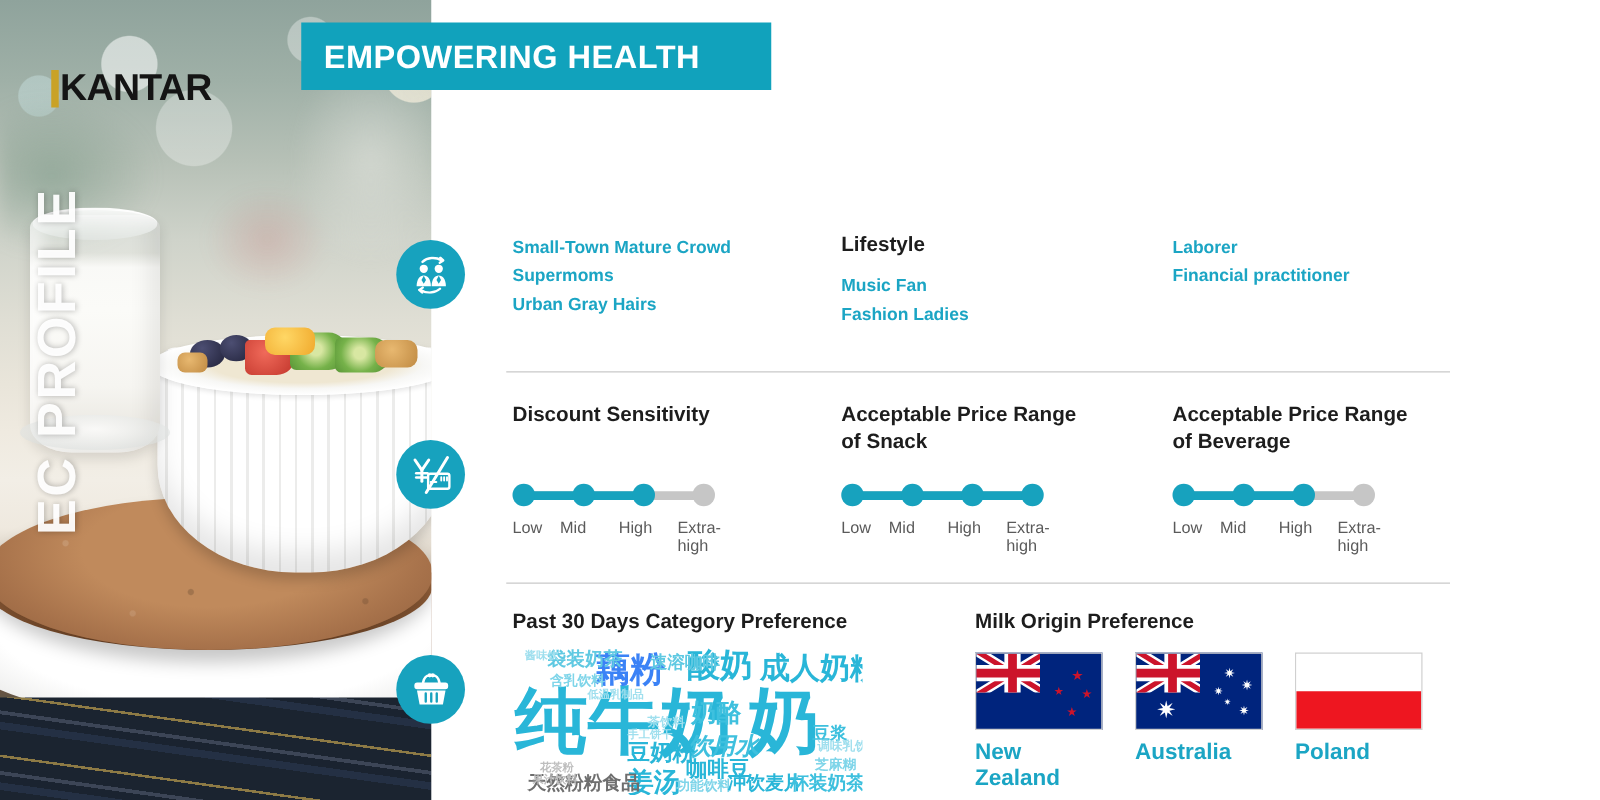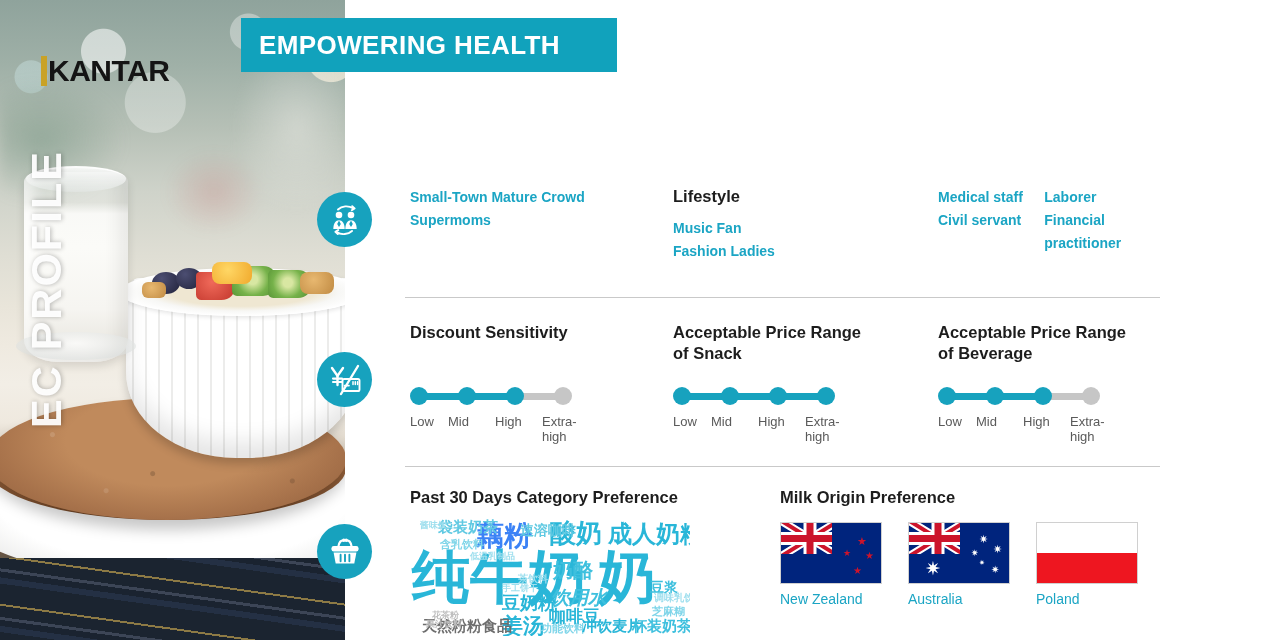--- a/index.html
+++ b/index.html
@@ -206,21 +206,21 @@
   }
   .flag-nz { background:#00247D; }
   .flag-au { background:#00247D; }
   .uj { position:absolute; left:0; top:0; width:51px; height:31px; background:#00247D; overflow:hidden; }
   .uj::before, .uj::after { content:""; position:absolute; }
   .diag { position:absolute; left:-6px; top:-6px; width:70px; height:43px; }
   .star { position:absolute; color:#fff; line-height:1; }
   .star-r { color:#CC142B; }
   .flag-pl-top { position:absolute; left:0; top:0; width:100%; height:50%; background:#fff; }
   .flag-pl-bot { position:absolute; left:0; top:50%; width:100%; height:50%; background:#EE1620; }
-  .flag-cap { font-size:14px; font-weight:400; color:#1BA5C4; margin-top:7px; }
+  .flag-cap { font-size:18px; font-weight:700; color:#1BA5C4; margin-top:7px; }
 </style>
 </head>
 <body>
 
 <div class="page">
 
   <div class="hero">
     <div class="hero-blur"></div>
     <div class="plate"></div>
     <div class="cork-edge"></div>
@@ -299,32 +299,29 @@
   <div class="divider d2"></div>
 
   <div class="content">
 
 
     <div class="section s1">
       <div class="cols">
         <div style="width:263px;">
           <div class="val">Small-Town Mature Crowd</div>
           <div class="val">Supermoms</div>
+          <div class="val">Urban Gray Hairs</div>
         </div>
         <div style="width:265px;">
           <div class="col-h">Lifestyle</div>
           <div class="val">Music Fan</div>
           <div class="val">Fashion Ladies</div>
         </div>
         <div style="width:227px;">
           <div style="display:flex;">
-            <div style="width:132px;">
-              <div class="val">Medical staff</div>
-              <div class="val">Civil servant</div>
-            </div>
             <div style="width:150px;">
               <div class="val">Laborer</div>
               <div class="val">Financial practitioner</div>
             </div>
           </div>
         </div>
       </div>
     </div>
 
     <div class="section s2">

